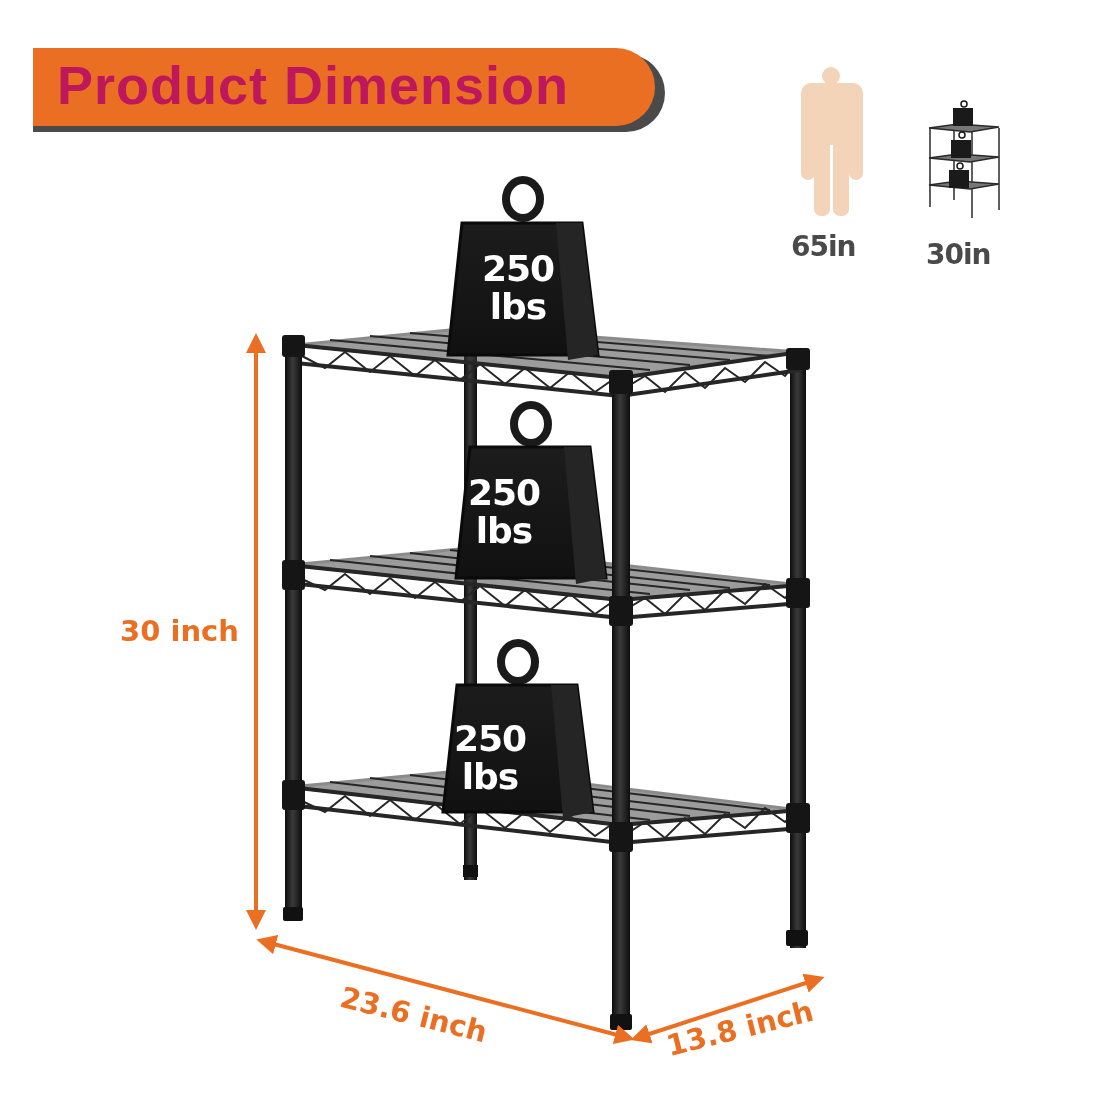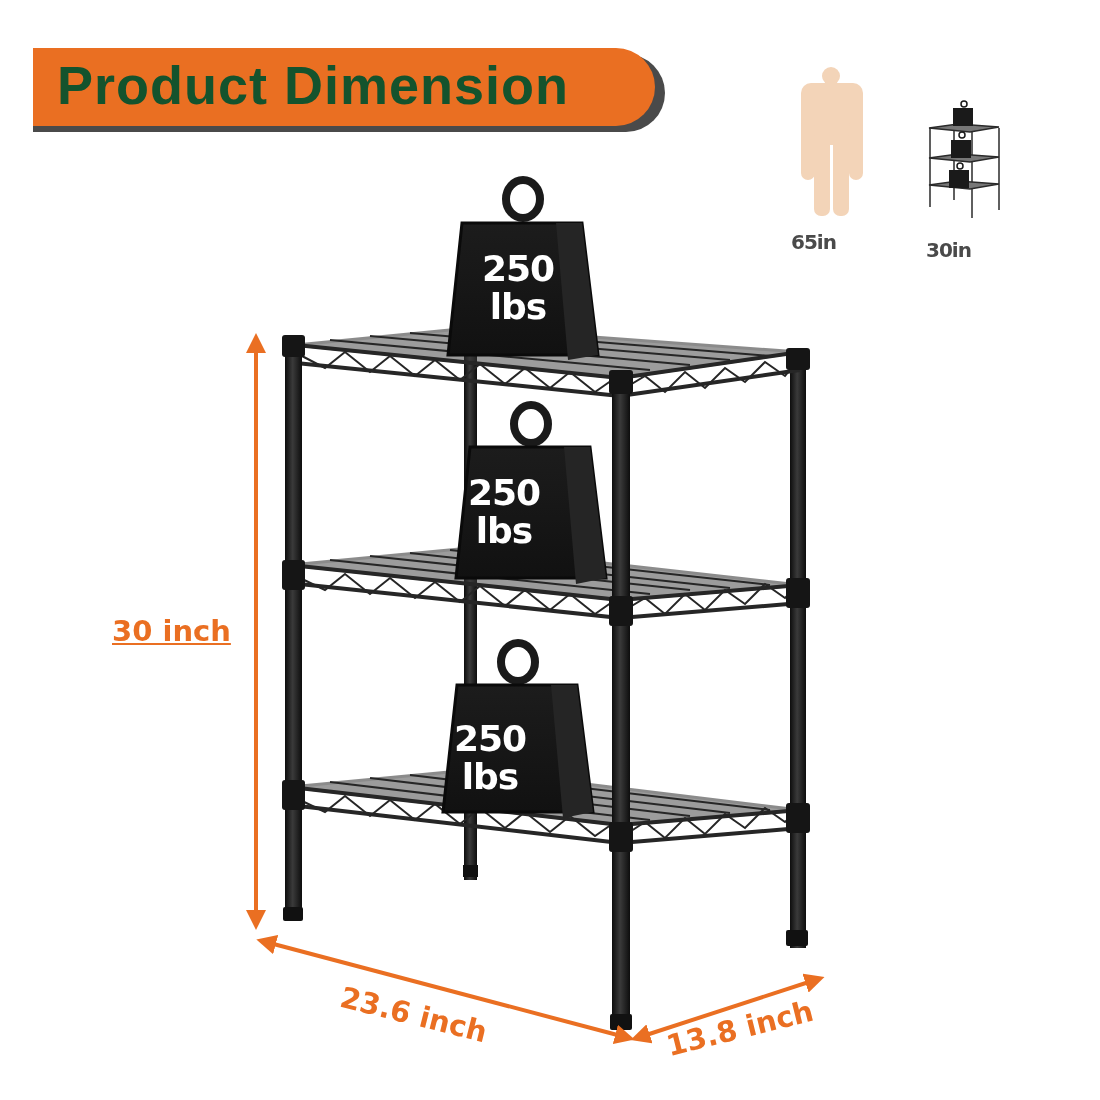--- a/index.html
+++ b/index.html
@@ -2,24 +2,24 @@
 <html><head>
 <meta charset="utf-8">
 <style>
   html, body { margin: 0; padding: 0; background: #ffffff; }
   body { width: 1100px; height: 1100px; position: relative; overflow: hidden; font-family: "Liberation Sans", sans-serif; }
   .abs { position: absolute; }
 
   
   .banner-shadow { left: 33px; top: 54px; width: 632px; height: 78px; background: #4a4a4a; border-radius: 0 40px 40px 0; }
   .banner { left: 33px; top: 48px; width: 622px; height: 78px; background: #ea6f22; border-radius: 0 40px 40px 0; }
-  .banner-text { left: 57px; top: 52px; font-family: "Liberation Sans", sans-serif; font-weight: bold; font-size: 54px; color: #14532d; letter-spacing: 1px; line-height: 66px; white-space: nowrap; }
+  .banner-text { left: 57px; top: 52px; font-family: "Liberation Sans", sans-serif; font-weight: bold; font-size: 54px; color: #be185d; letter-spacing: 1px; line-height: 66px; white-space: nowrap; }
 
   
-  .compare-label { font-family: "DejaVu Sans", sans-serif; font-weight: bold; font-size: 20px; color: #4a4a4a; letter-spacing: -1px; }
+  .compare-label { font-family: "DejaVu Sans", sans-serif; font-weight: bold; font-size: 28px; color: #4a4a4a; letter-spacing: -1px; }
 
   
   .dim-label { font-family: "DejaVu Sans", sans-serif; font-weight: bold; font-size: 29px; color: #ea6f22; white-space: nowrap; }
 
   svg { position: absolute; left: 0; top: 0; }
 </style>
 </head>
 <body>
 
 <div class="abs banner-shadow"></div>
@@ -167,15 +167,15 @@
   <div>lbs</div>
 </div>
 <div class="abs" style="left:450px; top:720px; width:80px; text-align:center; color:#fff; font-family:'DejaVu Sans',sans-serif; font-weight:bold; font-size:36px; line-height:38px; letter-spacing:-1px;">
   <div>250</div>
   <div>lbs</div>
 </div>
 
 <div class="abs compare-label" style="left:791px; top:230px;">65in</div>
 <div class="abs compare-label" style="left:926px; top:238px;">30in</div>
 
-<div class="abs dim-label" style="left:112px; top:614px;text-decoration:underline;">30 inch</div>
+<div class="abs dim-label" style="left:120px; top:614px;">30 inch</div>
 <div class="abs dim-label" style="left:345px; top:980px; transform:rotate(14deg); transform-origin:left top;">23.6 inch</div>
 <div class="abs dim-label" style="left:663px; top:1030px; transform:rotate(-14deg); transform-origin:left top;">13.8 inch</div>
 
 </body></html>

